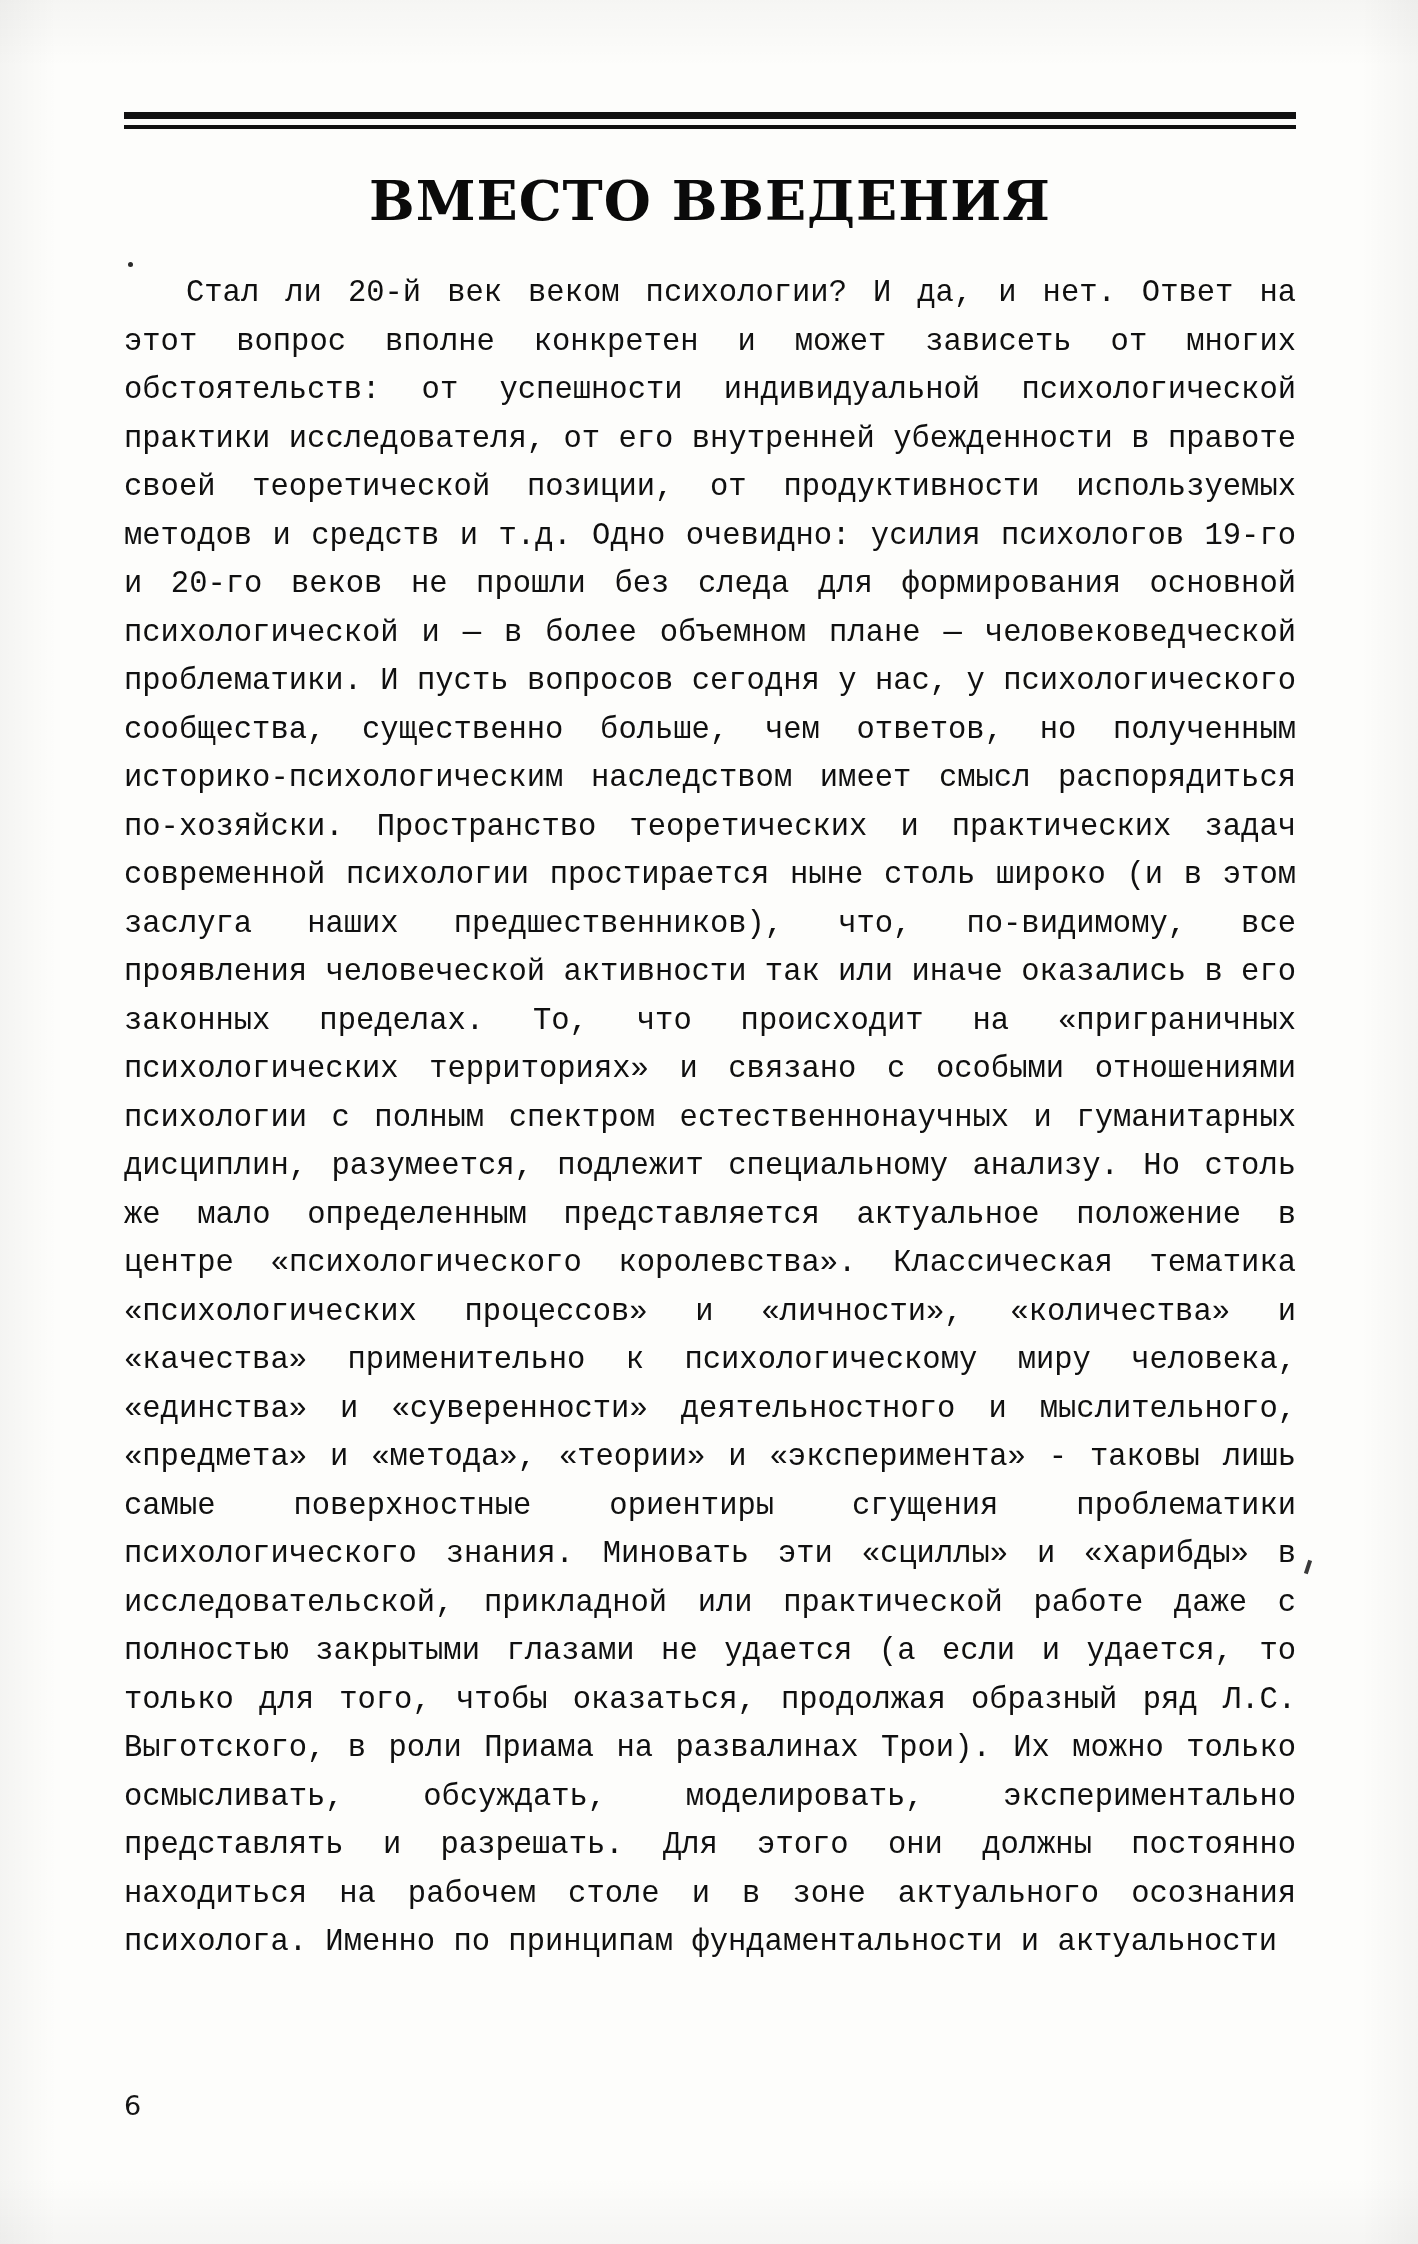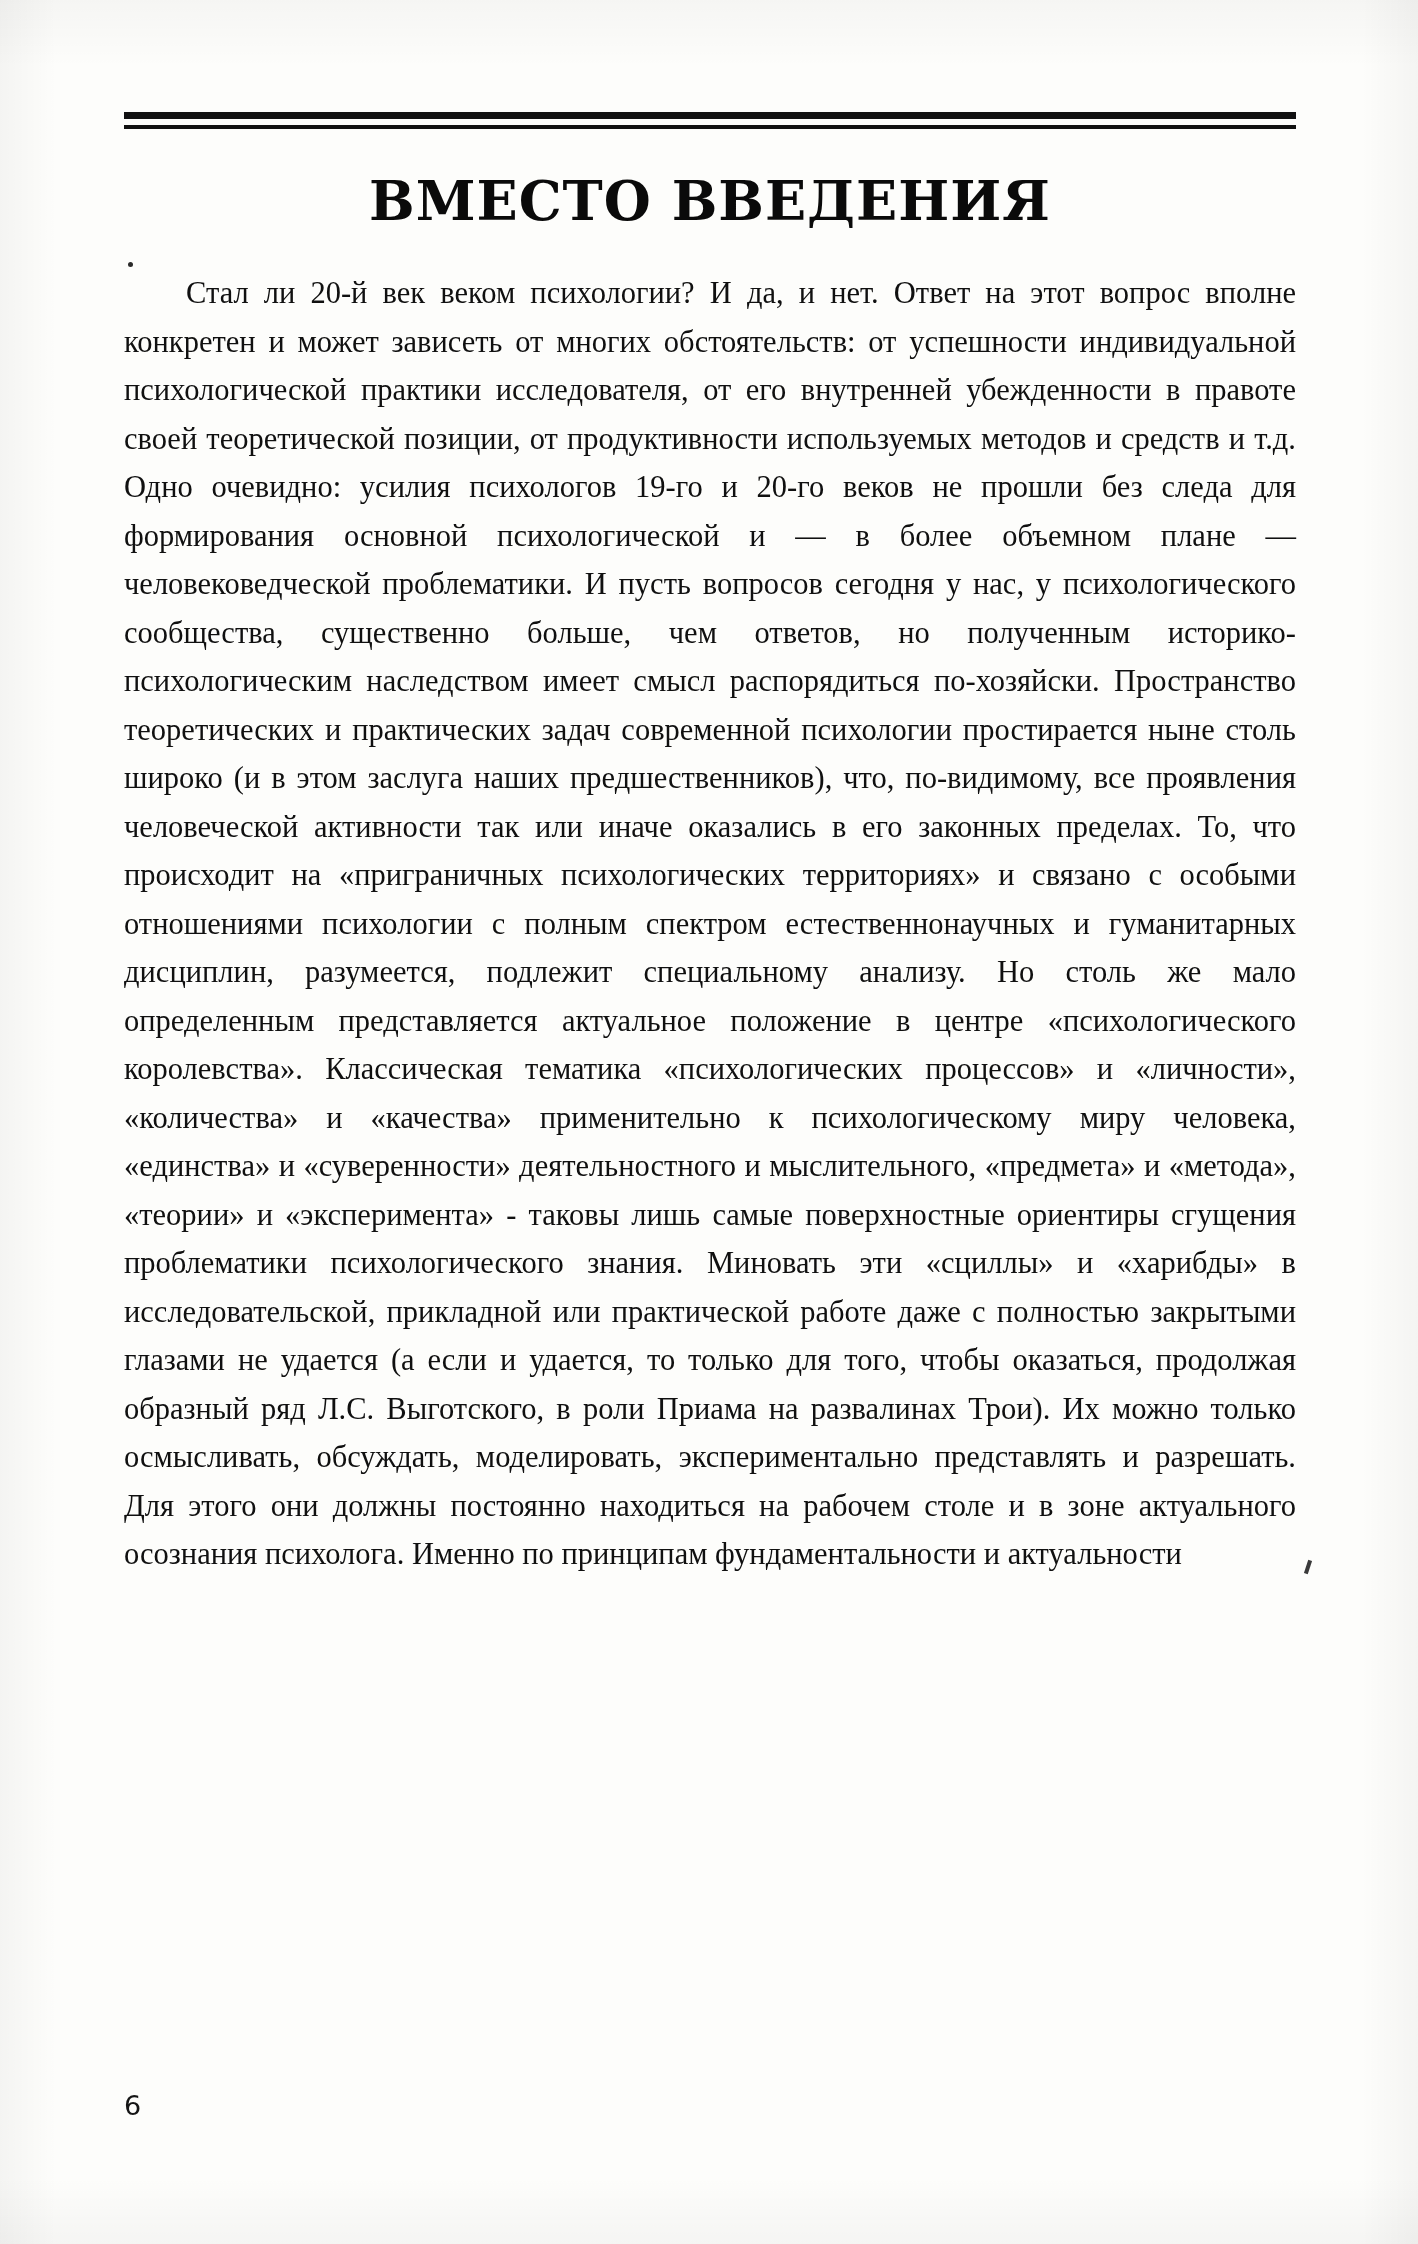--- a/index.html
+++ b/index.html
@@ -59,21 +59,21 @@
     margin-top: 40px;
     text-align: center;
     font-family: "DejaVu Serif", serif;
     font-weight: bold;
     font-size: 54px;
     letter-spacing: 1px;
     color: #0a0a0a;
   }
   .body-text {
     margin-top: 34px;
-    font-family: Liberation Serif, serif;
+    font-family: Liberation Mono, monospace;
     font-size: 30.5px;
     line-height: 48.5px;
     text-align: justify;
     text-justify: inter-word;
     color: #101010;
     hyphens: manual;
   }
   .body-text p {
     margin: 0;
     text-indent: 62px;

